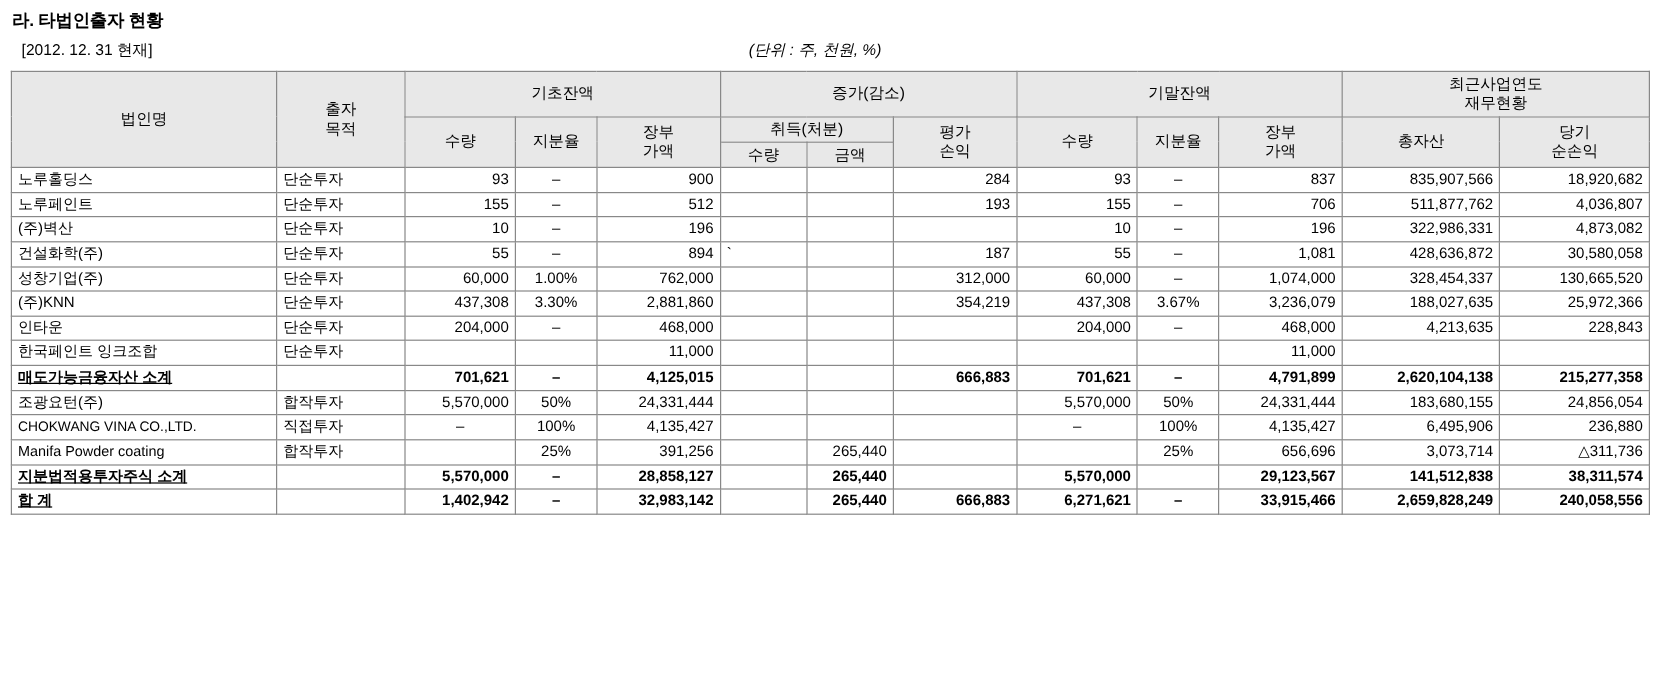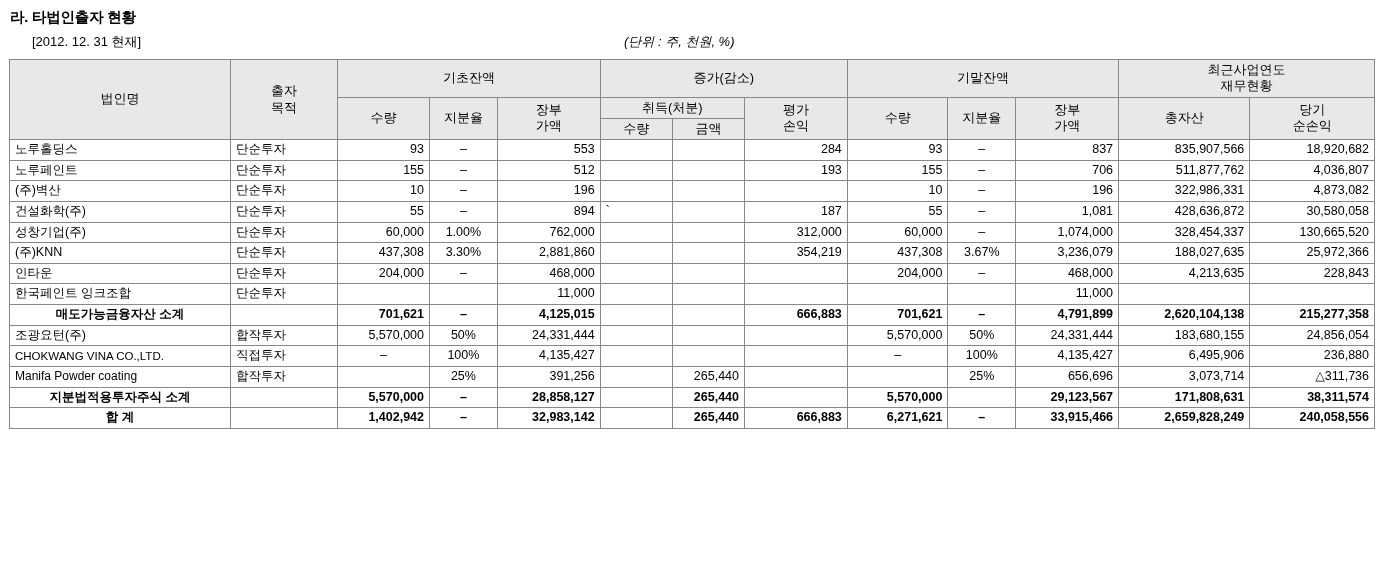--- a/index.html
+++ b/index.html
@@ -28,21 +28,21 @@
     margin: 2px 0 6px 2px;
     letter-spacing: -0.2px;
   }
   .subline {
     position: relative;
     height: 20px;
     margin-bottom: 6px;
   }
   .asof {
     position: absolute;
-    left: 24px;
+    left: 10px;
     top: 0;
     font-size: 13px;
   }
   .unit {
     position: absolute;
     left: 616px;
     top: 0;
     font-size: 13px;
     font-style: italic;
   }
@@ -79,22 +79,22 @@
   td.dash {
     text-align: center;
   }
   tr.total td {
     font-weight: bold;
   }
   tr.grand td {
     font-weight: bold;
   }
   td.ctr-bold {
-    text-align: center;
     font-weight: bold;
+    text-decoration: underline;
   }
   .tick {
     font-size: 10px;
   }
 </style>
 </head>
 <body>
 
 <div class="page">
 
@@ -164,21 +164,21 @@
         <th>수량</th>
         <th>금액</th>
       </tr>
     </thead>
     <tbody id="tbody">
         <tr>
           <td class="name">노루홀딩스</td>
           <td class="purpose">단순투자</td>
           <td class="num">93</td>
           <td class="dash">–</td>
-          <td class="num">553</td>
+          <td class="num">900</td>
           <td class="dash"></td>
           <td class="dash"></td>
           <td class="num">284</td>
           <td class="num">93</td>
           <td class="dash">–</td>
           <td class="num">837</td>
           <td class="num">835,907,566</td>
           <td class="num">18,920,682</td>
         </tr>
         <tr>
@@ -351,21 +351,21 @@
           <td class="purpose"></td>
           <td class="num">5,570,000</td>
           <td class="dash">–</td>
           <td class="num">28,858,127</td>
           <td class="dash"></td>
           <td class="num">265,440</td>
           <td class="dash"></td>
           <td class="num">5,570,000</td>
           <td class="dash"></td>
           <td class="num">29,123,567</td>
-          <td class="num">171,808,631</td>
+          <td class="num">141,512,838</td>
           <td class="num">38,311,574</td>
         </tr>
         <tr class="grand">
           <td class="ctr-bold">합 계</td>
           <td class="purpose"></td>
           <td class="num">1,402,942</td>
           <td class="dash">–</td>
           <td class="num">32,983,142</td>
           <td class="dash"></td>
           <td class="num">265,440</td>

